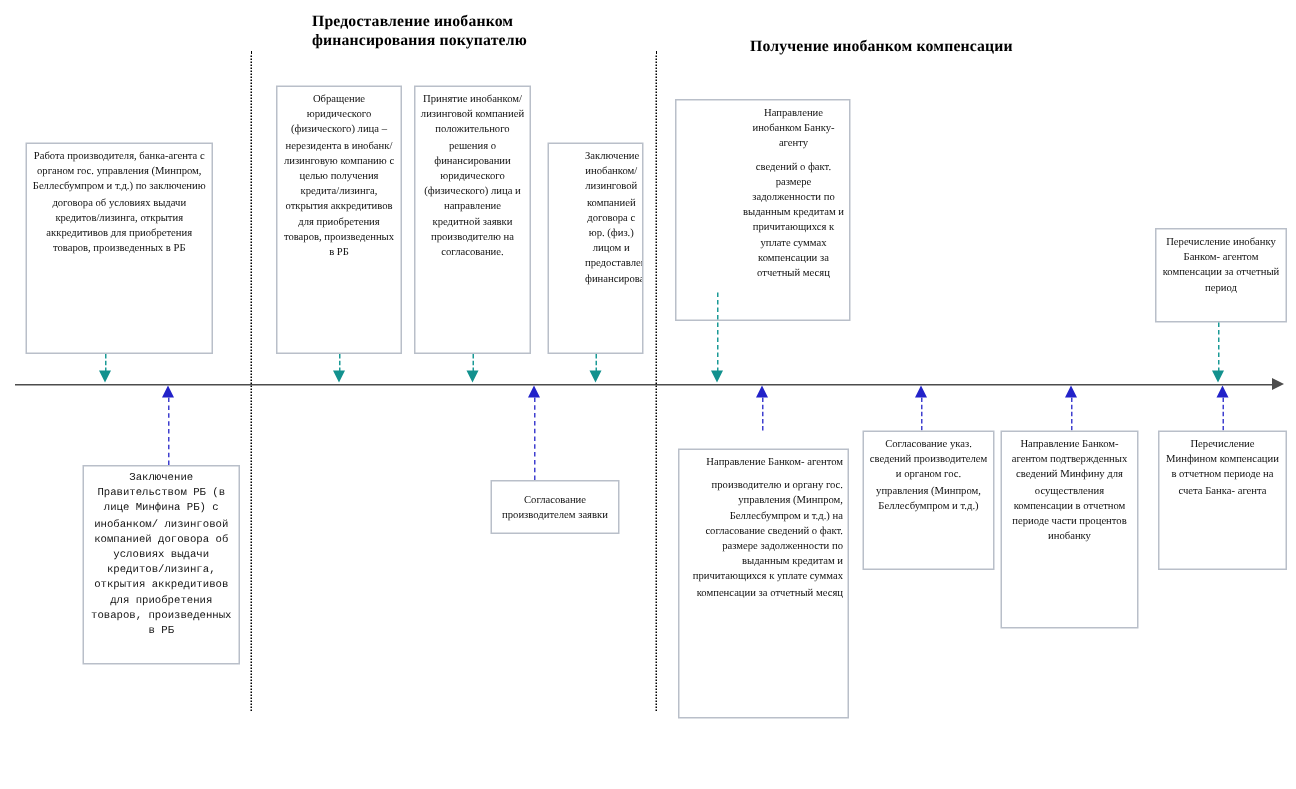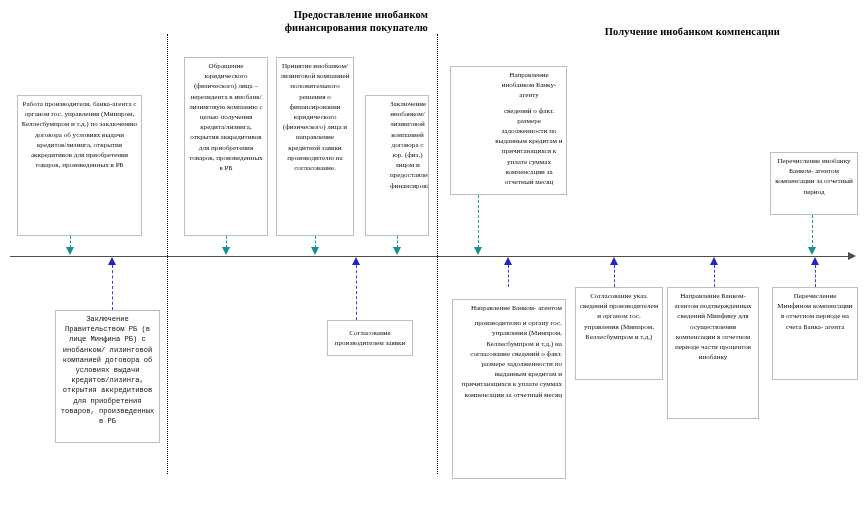--- a/index.html
+++ b/index.html
@@ -17,21 +17,21 @@
     height: 526px;
     background: #ffffff;
     overflow: hidden;
   }
   .section-title {
     position: absolute;
     font-family: "Liberation Serif", "DejaVu Serif", serif;
     font-weight: bold;
     font-size: 10.5px;
     line-height: 13px;
-    text-align: right;
+    text-align: left;
     color: #000000;
     letter-spacing: 0.1px;
   }
   .node {
     position: absolute;
     box-sizing: border-box;
     border: 1px solid #b9bfc9;
     background: #ffffff;
     text-align: center;
     font-size: 7.1px;
@@ -125,21 +125,21 @@
   </div>
   <div class="conn teal" style="left:315px; top:236px; height:12px;"></div>
   <div class="arrowhead down" style="left:311px; top:247px;"></div>
 
   <div class="node" style="left:365px; top:95px; width:64px; height:141px;padding-left:24px;">
     <p class="para">Заключение инобанком/ лизинговой компанией договора с юр. (физ.) лицом и предоставление финансирования</p>
   </div>
   <div class="conn teal" style="left:397px; top:236px; height:12px;"></div>
   <div class="arrowhead down" style="left:393px; top:247px;"></div>
 
-  <div class="node" style="left:450px; top:66px; width:117px; height:129px;padding-left:44px;">
+  <div class="node" style="left:450px; top:66px; width:117px; height:148px;padding-left:44px;">
     <p class="para">Направление инобанком Банку- агенту</p>
     <p class="para">сведений о факт. размере задолженности по выданным кредитам и причитающихся к уплате суммах компенсации за отчетный месяц</p>
   </div>
   <div class="conn teal" style="left:478px; top:195px; height:53px;"></div>
   <div class="arrowhead down" style="left:474px; top:247px;"></div>
 
   <div class="node" style="left:770px; top:152px; width:88px; height:63px;">
     <p class="para">Перечисление инобанку Банком- агентом компенсации за отчетный период</p>
   </div>
   <div class="conn teal" style="left:812px; top:215px; height:33px;"></div>

